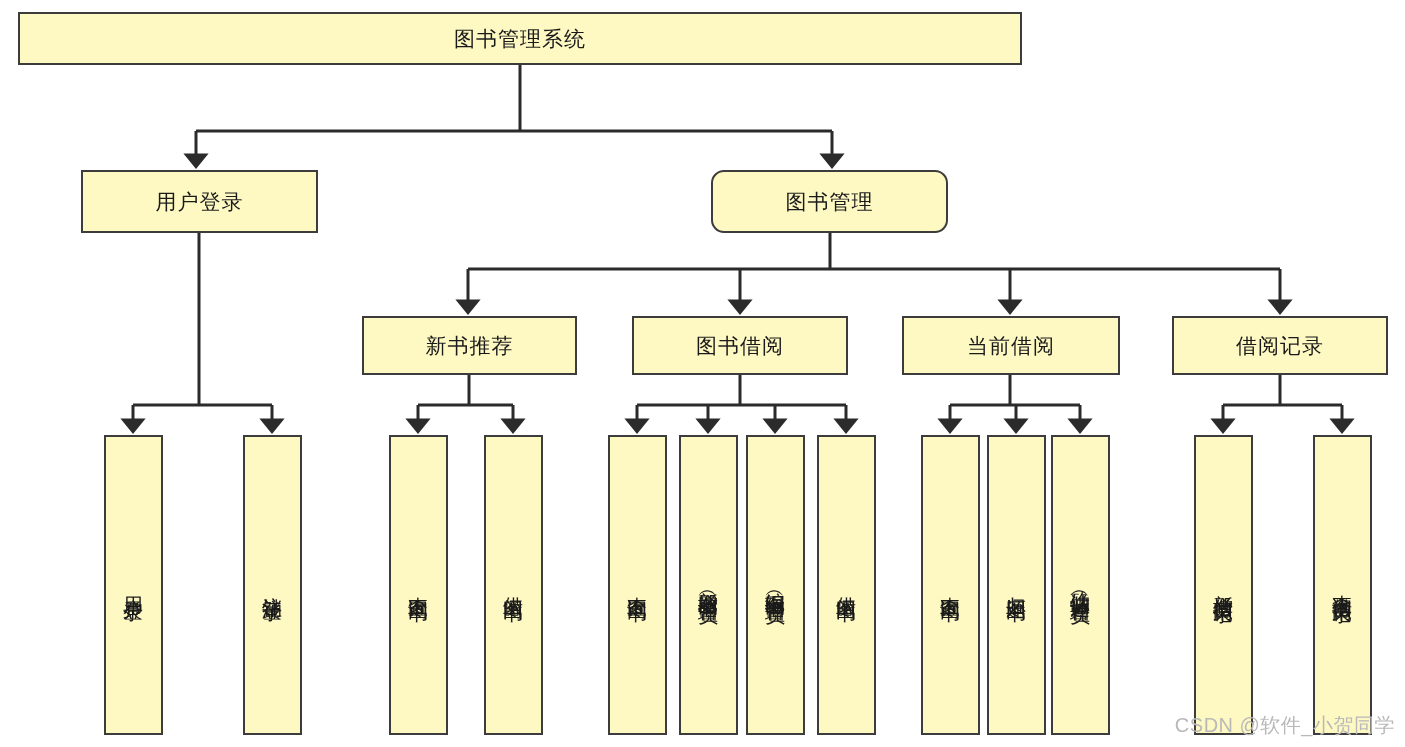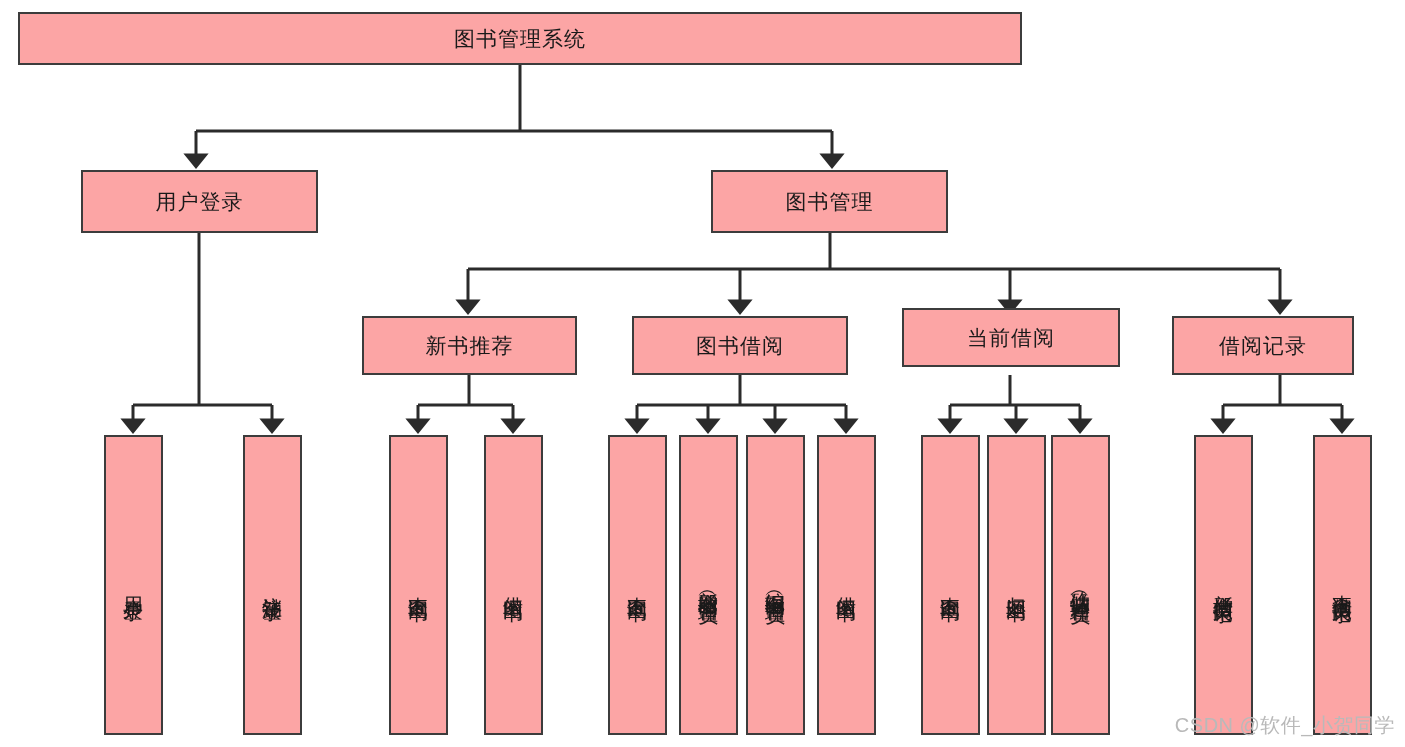--- a/index.html
+++ b/index.html
@@ -14,21 +14,21 @@
     position: relative;
     width: 1405px;
     height: 747px;
     background: #ffffff;
     overflow: hidden;
   }
   .node {
     position: absolute;
     box-sizing: border-box;
     border: 2px solid #3c3c3c;
-    background: #fca5a5;
+    background: #fef9c3;
     display: flex;
     align-items: center;
     justify-content: center;
     color: #1a1a1a;
   }
   .node.h {
     font-size: 21px;
     letter-spacing: 1px;
   }
   .node.v {
@@ -118,34 +118,34 @@
     </g>
   </svg>
 
   <div class="node h" style="left:18px; top:12px; width:1004px; height:53px;">
     <span>图书管理系统</span>
   </div>
 
   <div class="node h" style="left:81px; top:170px; width:237px; height:63px;">
     <span>用户登录</span>
   </div>
-  <div class="node h" style="left:711px; top:170px; width:237px; height:63px;">
+  <div class="node h" style="left:711px; top:170px; width:237px; height:63px;border-radius:13px;">
     <span>图书管理</span>
   </div>
 
   <div class="node h" style="left:362px; top:316px; width:215px; height:59px;justify-content:center;">
     <span>新书推荐</span>
   </div>
   <div class="node h" style="left:632px; top:316px; width:216px; height:59px;">
     <span>图书借阅</span>
   </div>
-  <div class="node h" style="left:902px; top:308px; width:218px; height:59px;">
+  <div class="node h" style="left:902px; top:316px; width:218px; height:59px;">
     <span>当前借阅</span>
   </div>
-  <div class="node h" style="left:1172px; top:316px; width:182px; height:59px;">
+  <div class="node h" style="left:1172px; top:316px; width:216px; height:59px;">
     <span>借阅记录</span>
   </div>
 
   <div class="node v" style="left:104px; top:435px; width:59px; height:300px;">
     <span class="vtext">用户登录</span>
   </div>
   <div class="node v" style="left:243px; top:435px; width:59px; height:300px;">
     <span class="vtext">注销登录</span>
   </div>
 

